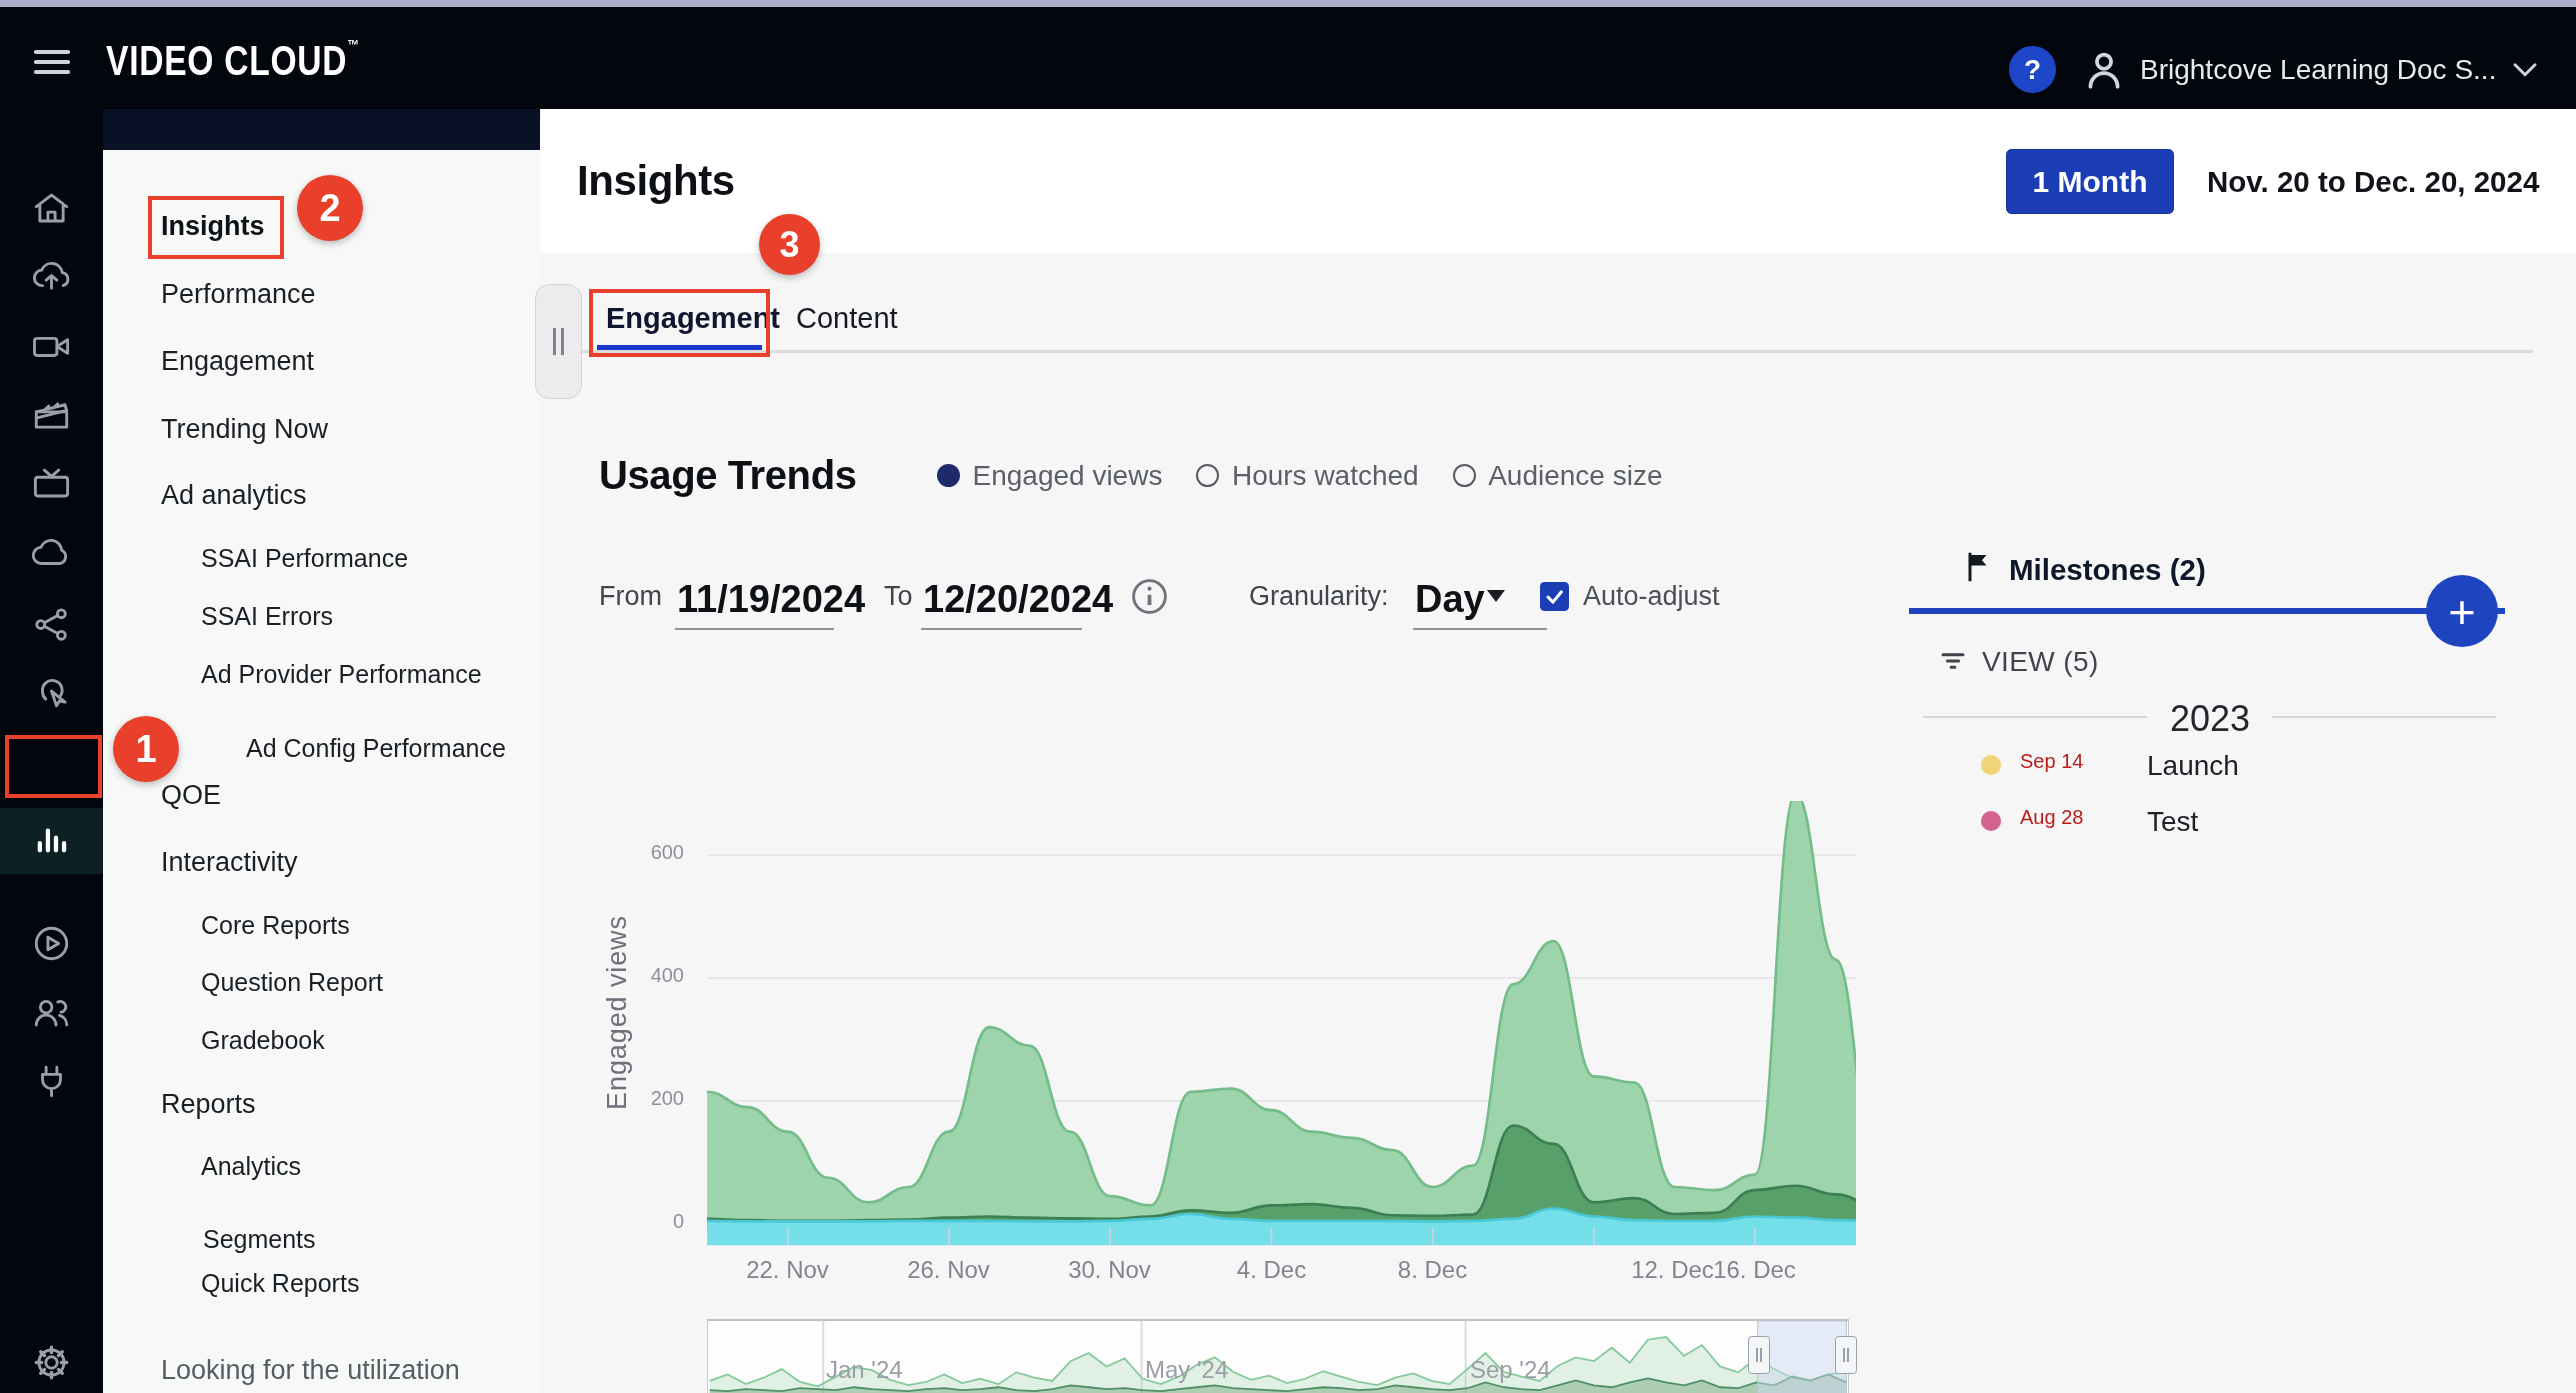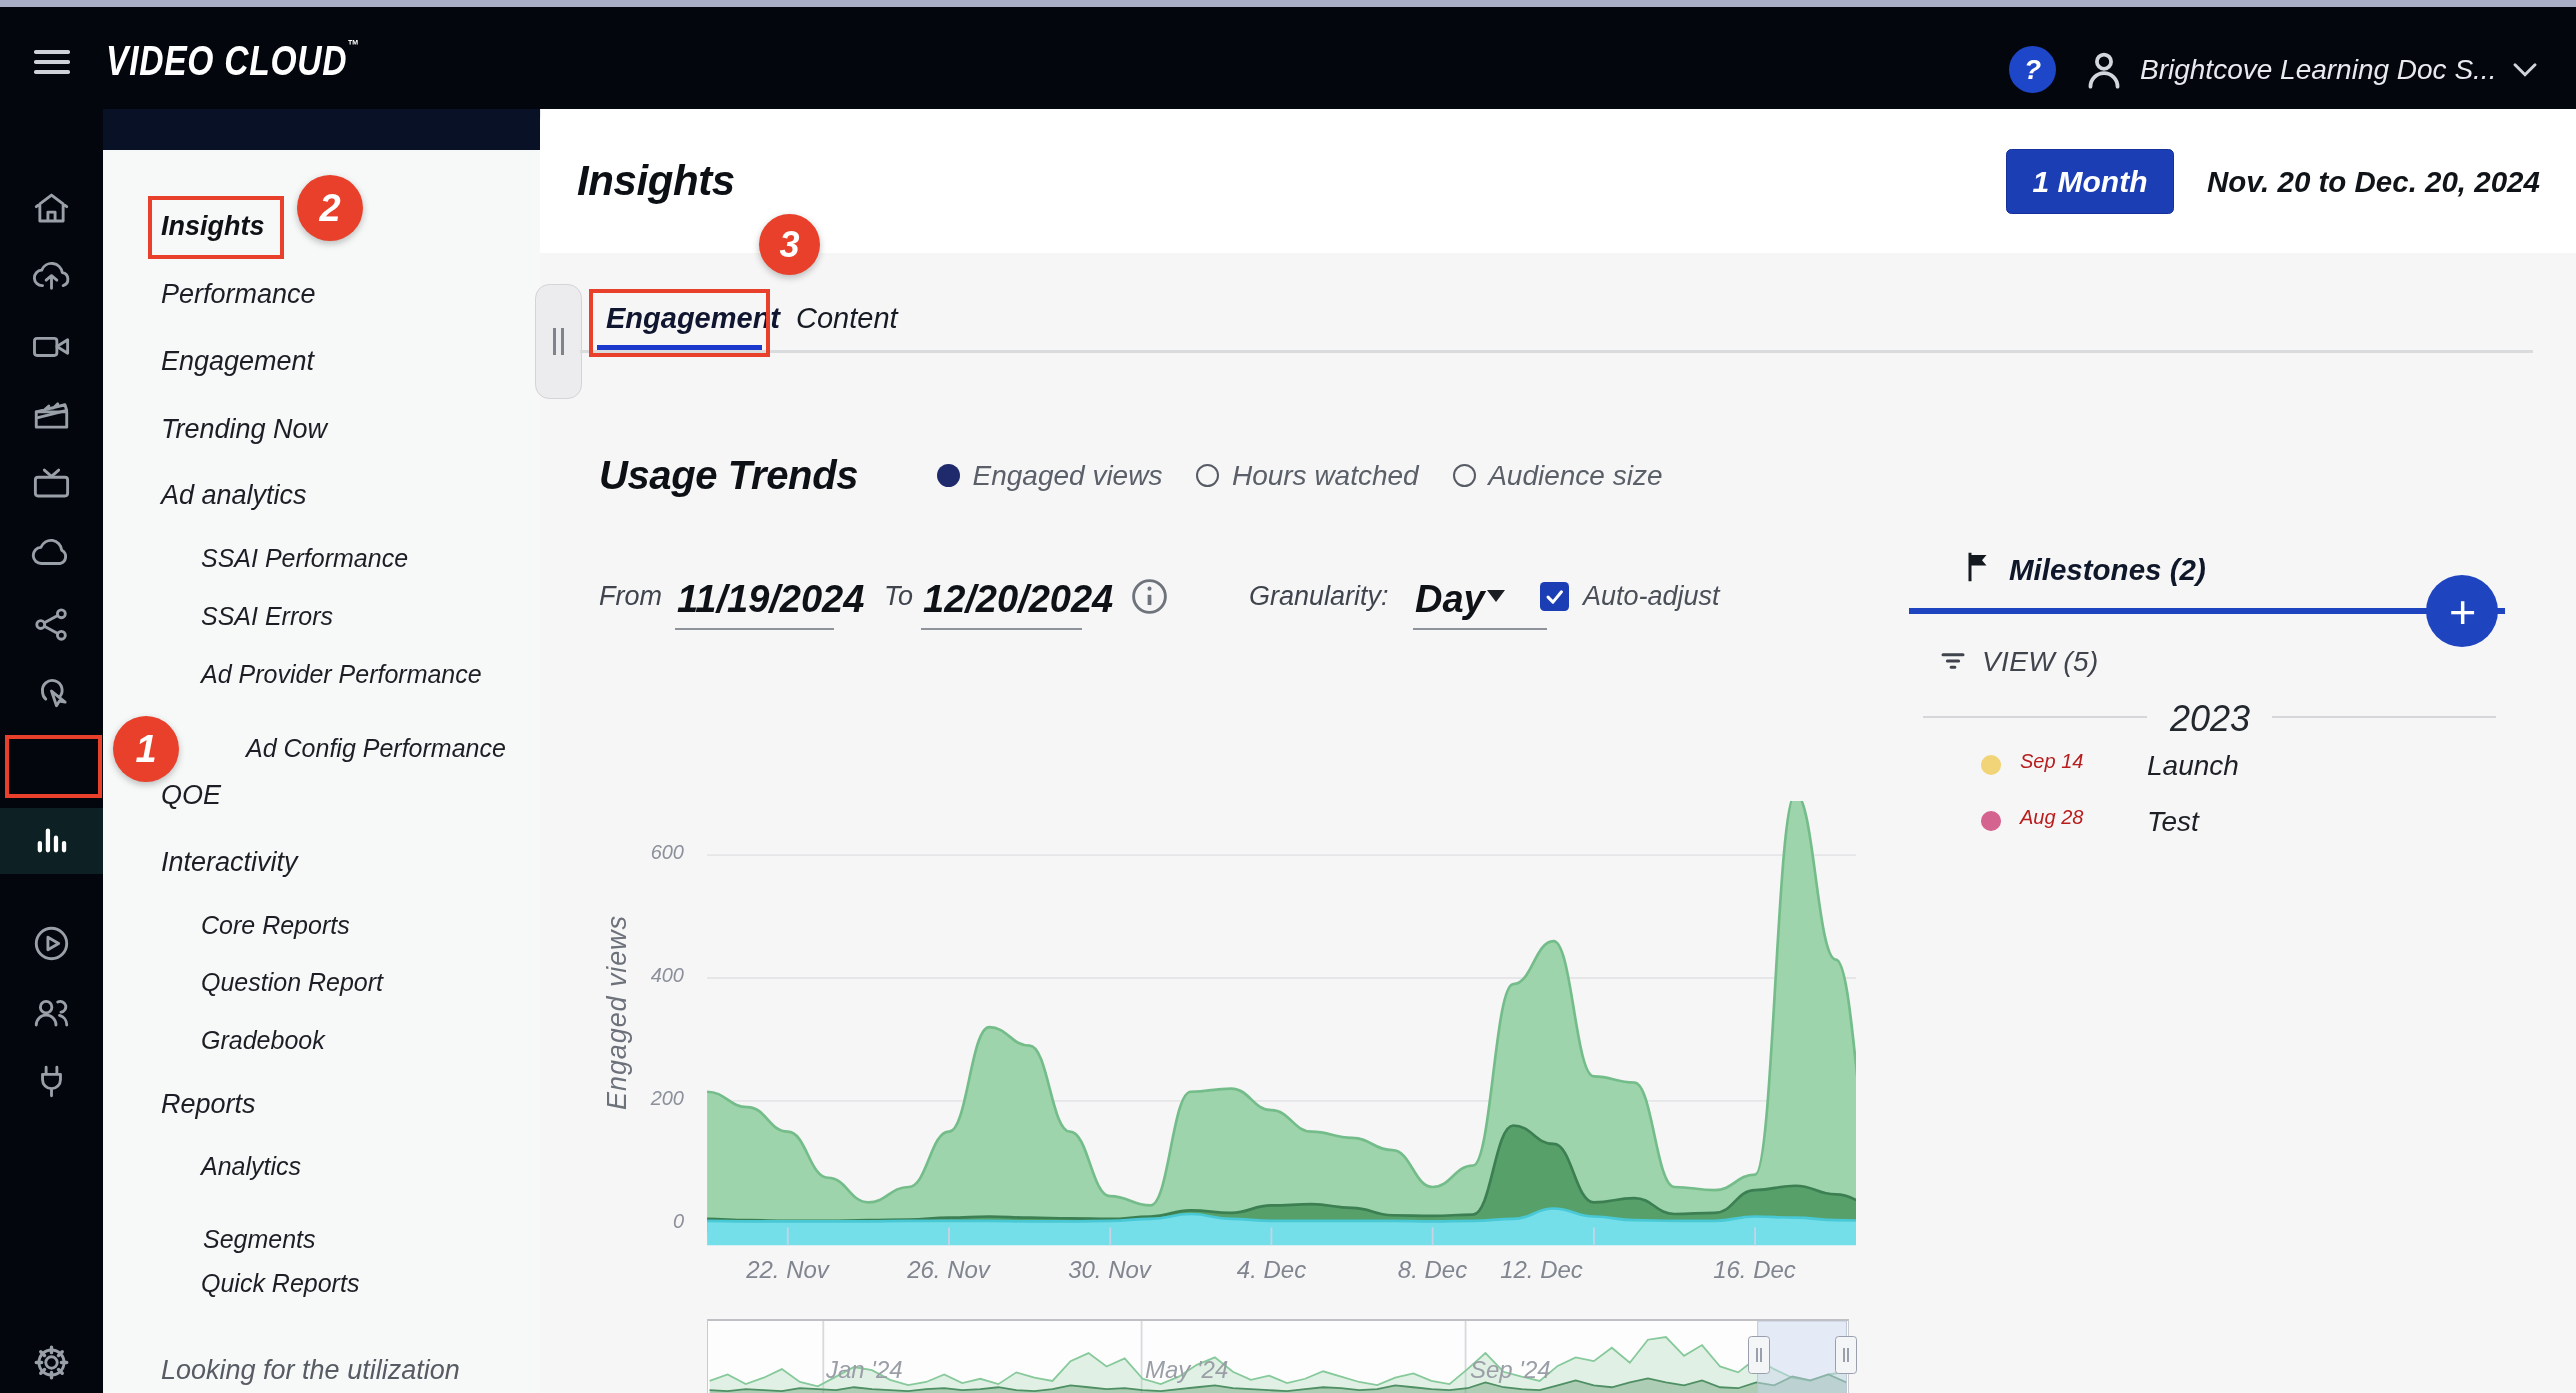--- a/index.html
+++ b/index.html
@@ -1,17 +1,17 @@
 <!DOCTYPE html>
 <html style="font-size:14.3px"><head>
 <meta charset="utf-8">
 <style>
   html,body{margin:0;padding:0;overflow:hidden;background:#ffffff;
     font-family:"Liberation Sans","DejaVu Sans",sans-serif;}
-  #stage{position:relative;width:2576px;height:1394px;overflow:hidden;background:#ffffff;font-style:italic;}
+  #stage{position:relative;width:2576px;height:1394px;overflow:hidden;background:#ffffff;}
   .abs{position:absolute;}
 
   
   #top-strip{left:0;top:0;width:2576px;height:7.2px;background:#a9aec6;}
   #header{left:0;top:7.2px;width:2576px;height:102px;background:#04060e;}
   #hamburger{left:34px;top:43px;width:36px;height:27px;cursor:pointer;}
   #hamburger div{height:3.6px;background:#cfd2d8;border-radius:1.8px;margin-bottom:6.3px;}
   #logo{left:106px;top:30px;color:#ffffff;font-size:42px;font-weight:700;letter-spacing:0.9px;
     transform:scaleX(.8);transform-origin:left center;white-space:nowrap;}
   #logo sup{font-size:14.3px;vertical-align:25px;}
@@ -322,21 +322,21 @@
       <line x1="811.578947368421" x2="811.578947368421" y1="477" y2="497" stroke="#c9d2e4" stroke-width="2"></line>
       <line x1="991.9298245614036" x2="991.9298245614036" y1="477" y2="497" stroke="#c9d2e4" stroke-width="2"></line>
       <line x1="1172.280701754386" x2="1172.280701754386" y1="477" y2="497" stroke="#c9d2e4" stroke-width="2"></line>
     </svg>
   <div id="x-ticks">
       <div class="x-tick" style="left: 734px;">22. Nov</div>
       <div class="x-tick" style="left: 895px;">26. Nov</div>
       <div class="x-tick" style="left: 1056px;">30. Nov</div>
       <div class="x-tick" style="left: 1218px;">4. Dec</div>
       <div class="x-tick" style="left: 1379px;">8. Dec</div>
-      <div class="x-tick" style="left: 1488px;">12. Dec</div>
+      <div class="x-tick" style="left: 1619px;">12. Dec</div>
       <div class="x-tick" style="left: 1701px;">16. Dec</div>
     </div>
 
   <div class="abs" id="navigator">
     <svg id="nav-chart" width="1140" height="74" viewBox="0 0 1275 83">
         <line x1="127.5" x2="127.5" y1="0" y2="83" stroke="#d8d9dd" stroke-width="2"></line>
         <line x1="484.5" x2="484.5" y1="0" y2="83" stroke="#d8d9dd" stroke-width="2"></line>
         <line x1="847.875" x2="847.875" y1="0" y2="83" stroke="#d8d9dd" stroke-width="2"></line>
         <polygon points="0,83 0.0,67.2 20.2,60.0 40.5,70.8 60.7,63.6 81.0,54.0 101.2,68.4 121.4,73.2 141.7,62.4 161.9,51.6 182.1,55.2 202.4,66.0 222.6,72.0 242.9,68.4 263.1,60.0 283.3,69.6 303.6,64.8 323.8,70.8 344.0,57.6 364.3,63.6 384.5,67.2 404.8,45.0 425.0,36.0 445.2,51.0 465.5,42.0 485.7,64.8 506.0,70.8 526.2,62.4 546.4,49.2 566.7,40.8 586.9,57.0 607.1,66.0 627.4,61.2 647.6,69.6 667.9,64.8 688.1,56.4 708.3,62.4 728.6,68.4 748.8,72.0 769.0,63.6 789.3,58.8 809.5,67.2 829.8,70.8 850.0,54.0 870.2,36.0 890.5,57.0 910.7,62.4 931.0,67.2 951.2,50.4 971.4,40.8 991.7,45.0 1011.9,30.0 1032.1,46.8 1052.4,21.0 1072.6,18.0 1092.9,39.0 1113.1,27.0 1133.3,51.0 1153.6,57.6 1173.8,42.0 1194.0,54.0 1214.3,63.6 1234.5,67.2 1254.8,60.0 1275.0,57.0 1275,83" fill="rgba(158,212,171,0.30)"></polygon>
         <polyline points="0.0,67.2 20.2,60.0 40.5,70.8 60.7,63.6 81.0,54.0 101.2,68.4 121.4,73.2 141.7,62.4 161.9,51.6 182.1,55.2 202.4,66.0 222.6,72.0 242.9,68.4 263.1,60.0 283.3,69.6 303.6,64.8 323.8,70.8 344.0,57.6 364.3,63.6 384.5,67.2 404.8,45.0 425.0,36.0 445.2,51.0 465.5,42.0 485.7,64.8 506.0,70.8 526.2,62.4 546.4,49.2 566.7,40.8 586.9,57.0 607.1,66.0 627.4,61.2 647.6,69.6 667.9,64.8 688.1,56.4 708.3,62.4 728.6,68.4 748.8,72.0 769.0,63.6 789.3,58.8 809.5,67.2 829.8,70.8 850.0,54.0 870.2,36.0 890.5,57.0 910.7,62.4 931.0,67.2 951.2,50.4 971.4,40.8 991.7,45.0 1011.9,30.0 1032.1,46.8 1052.4,21.0 1072.6,18.0 1092.9,39.0 1113.1,27.0 1133.3,51.0 1153.6,57.6 1173.8,42.0 1194.0,54.0 1214.3,63.6 1234.5,67.2 1254.8,60.0 1275.0,57.0" fill="none" stroke="#86c99a" stroke-width="2"></polyline>

